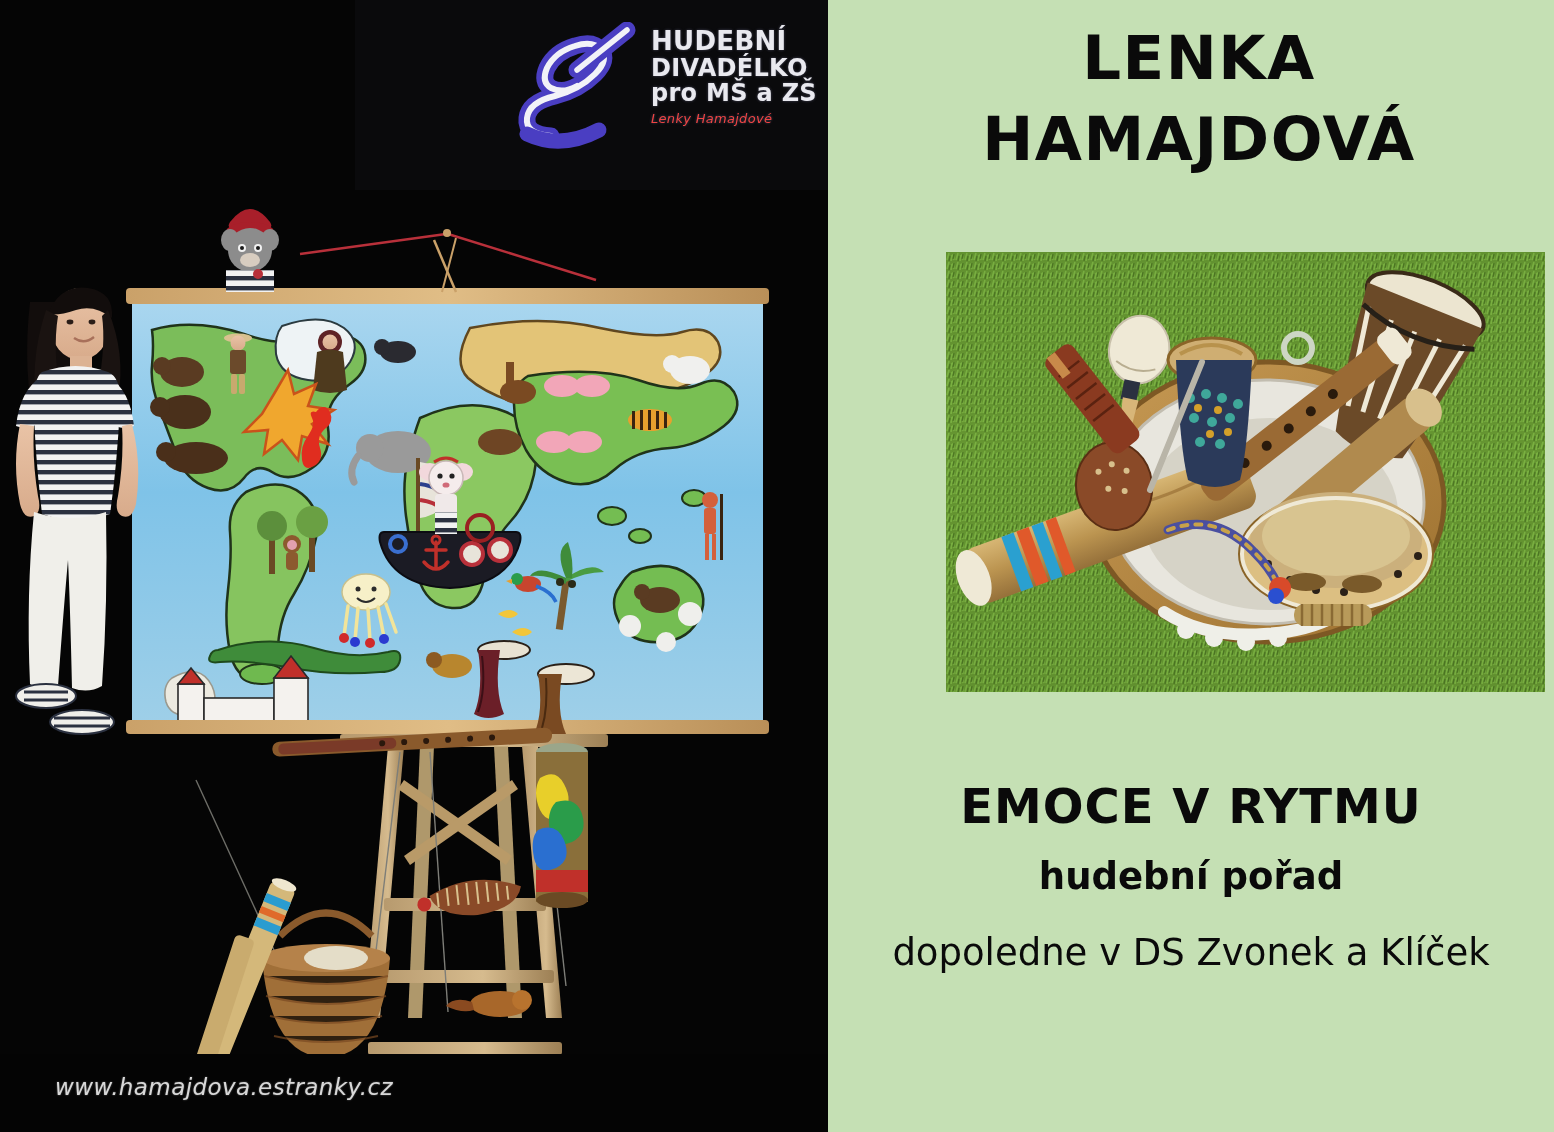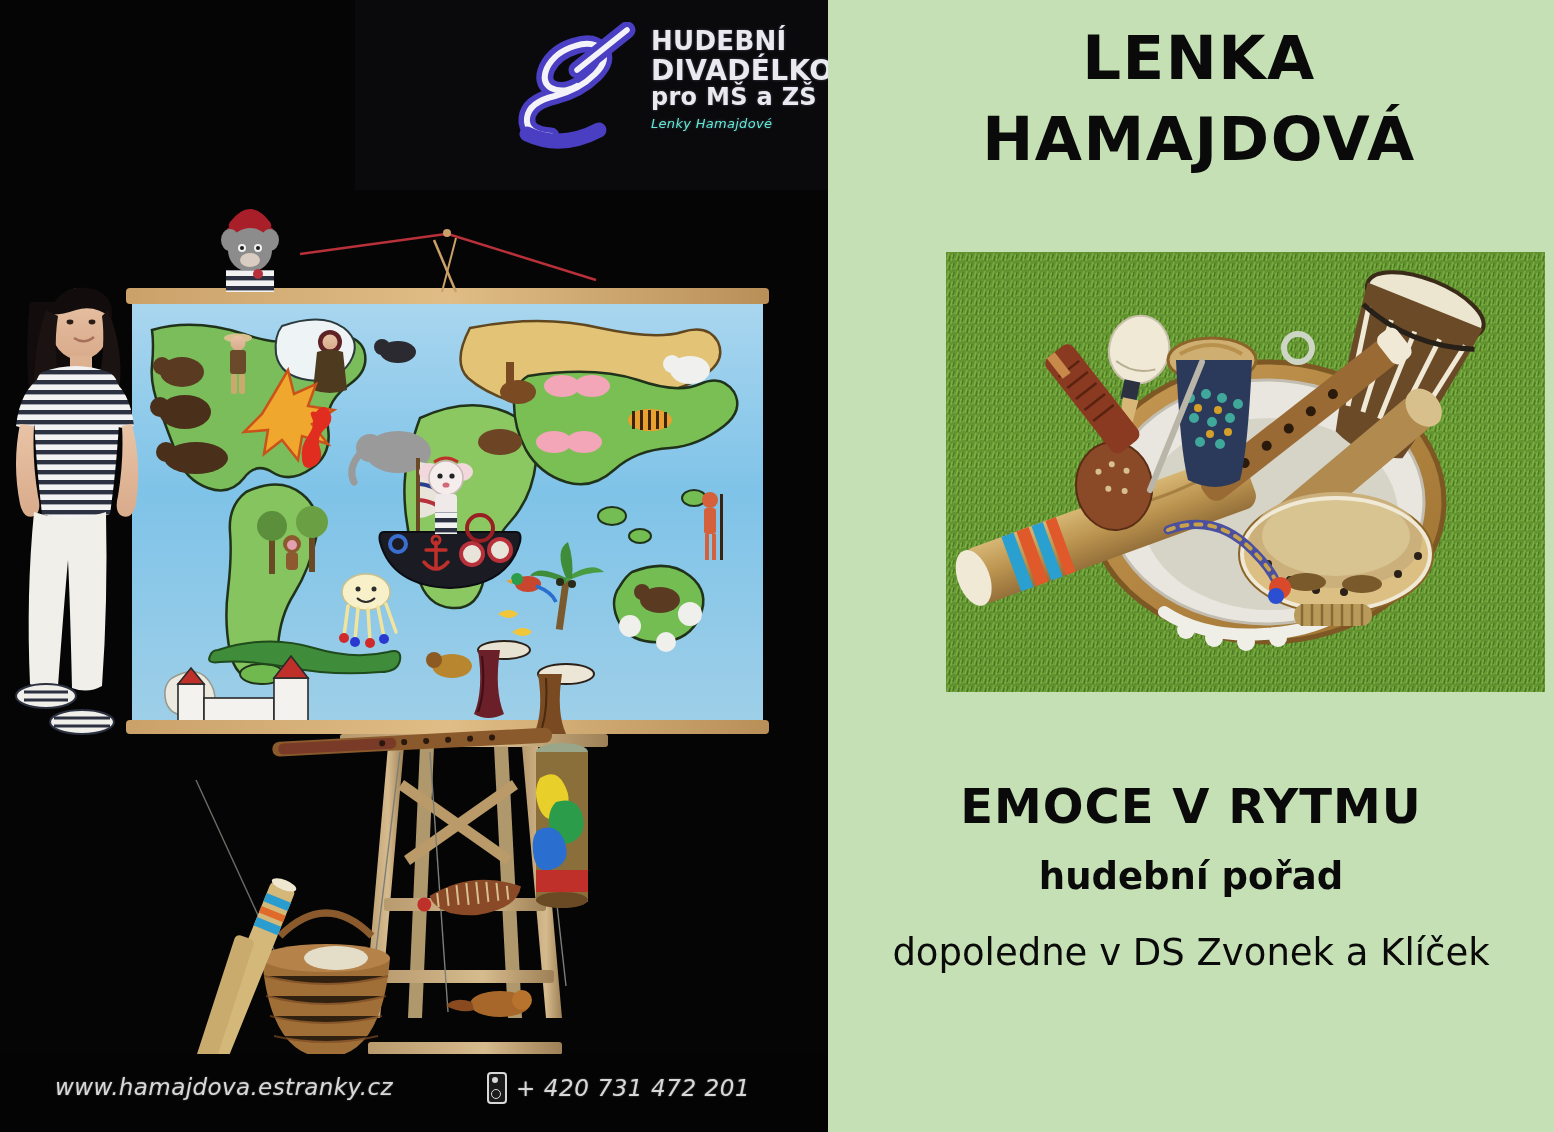--- a/index.html
+++ b/index.html
@@ -45,28 +45,28 @@
     left: 296px; top: 28px;
     width: 170px;
     color: #e9e9ef;
     font-family: "DejaVu Sans", sans-serif;
     font-weight: bold;
     line-height: 1.06;
     letter-spacing: 0.3px;
     text-shadow: 0 0 3px rgba(180,180,230,.35);
   }
   .logo-l1 { font-size: 26px; }
-  .logo-l2 { font-size: 28px; }
+  .logo-l2 { font-size: 24px; }
   .logo-l3 { font-size: 24px; }
   .logo-l4 {
     font-size: 13px;
     font-weight: normal;
     font-style: italic;
     margin-top: 6px;
-    color: #5eead4;
+    color: #ef4444;
   }
 
   
   .scene {
     position: absolute;
     left: 0; top: 180px;
     width: 828px; height: 952px;
   }
 
   
@@ -588,24 +588,20 @@
       <div class="logo-text">
         <div class="logo-l1">HUDEBNÍ</div>
         <div class="logo-l2">DIVADÉLKO</div>
         <div class="logo-l3">pro MŠ a ZŠ</div>
         <div class="logo-l4">Lenky Hamajdové</div>
       </div>
     </div>
 
     <div class="contact-bar">
       <div class="contact-web">www.hamajdova.estranky.cz</div>
-      <div class="contact-phone-wrap">
-        <span class="phone-icon"></span>
-        <span class="contact-phone">+ 420 731 472 201</span>
-      </div>
     </div>
   </div>
 
   <div class="panel-right">
 
     <div class="headline">
       <div>LENKA</div>
       <div>HAMAJDOVÁ</div>
     </div>
 

